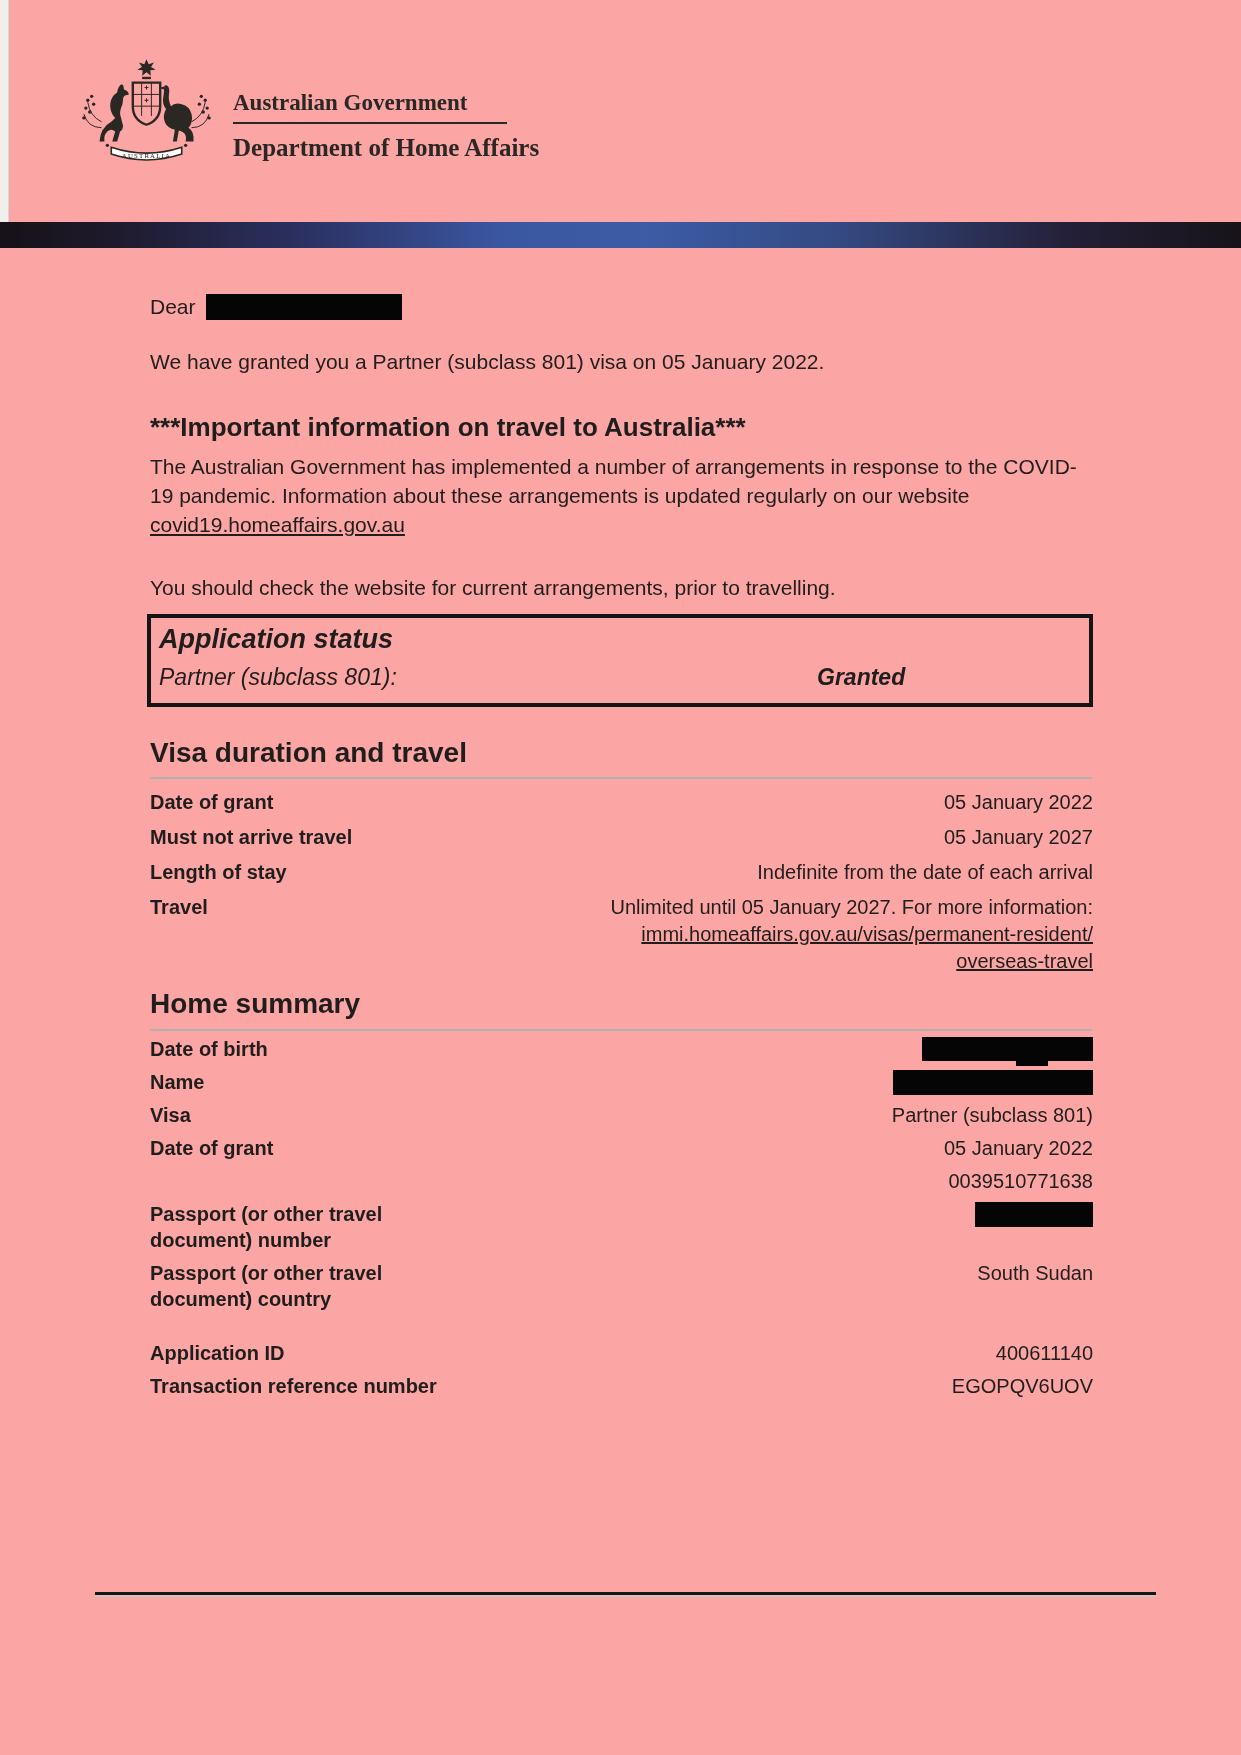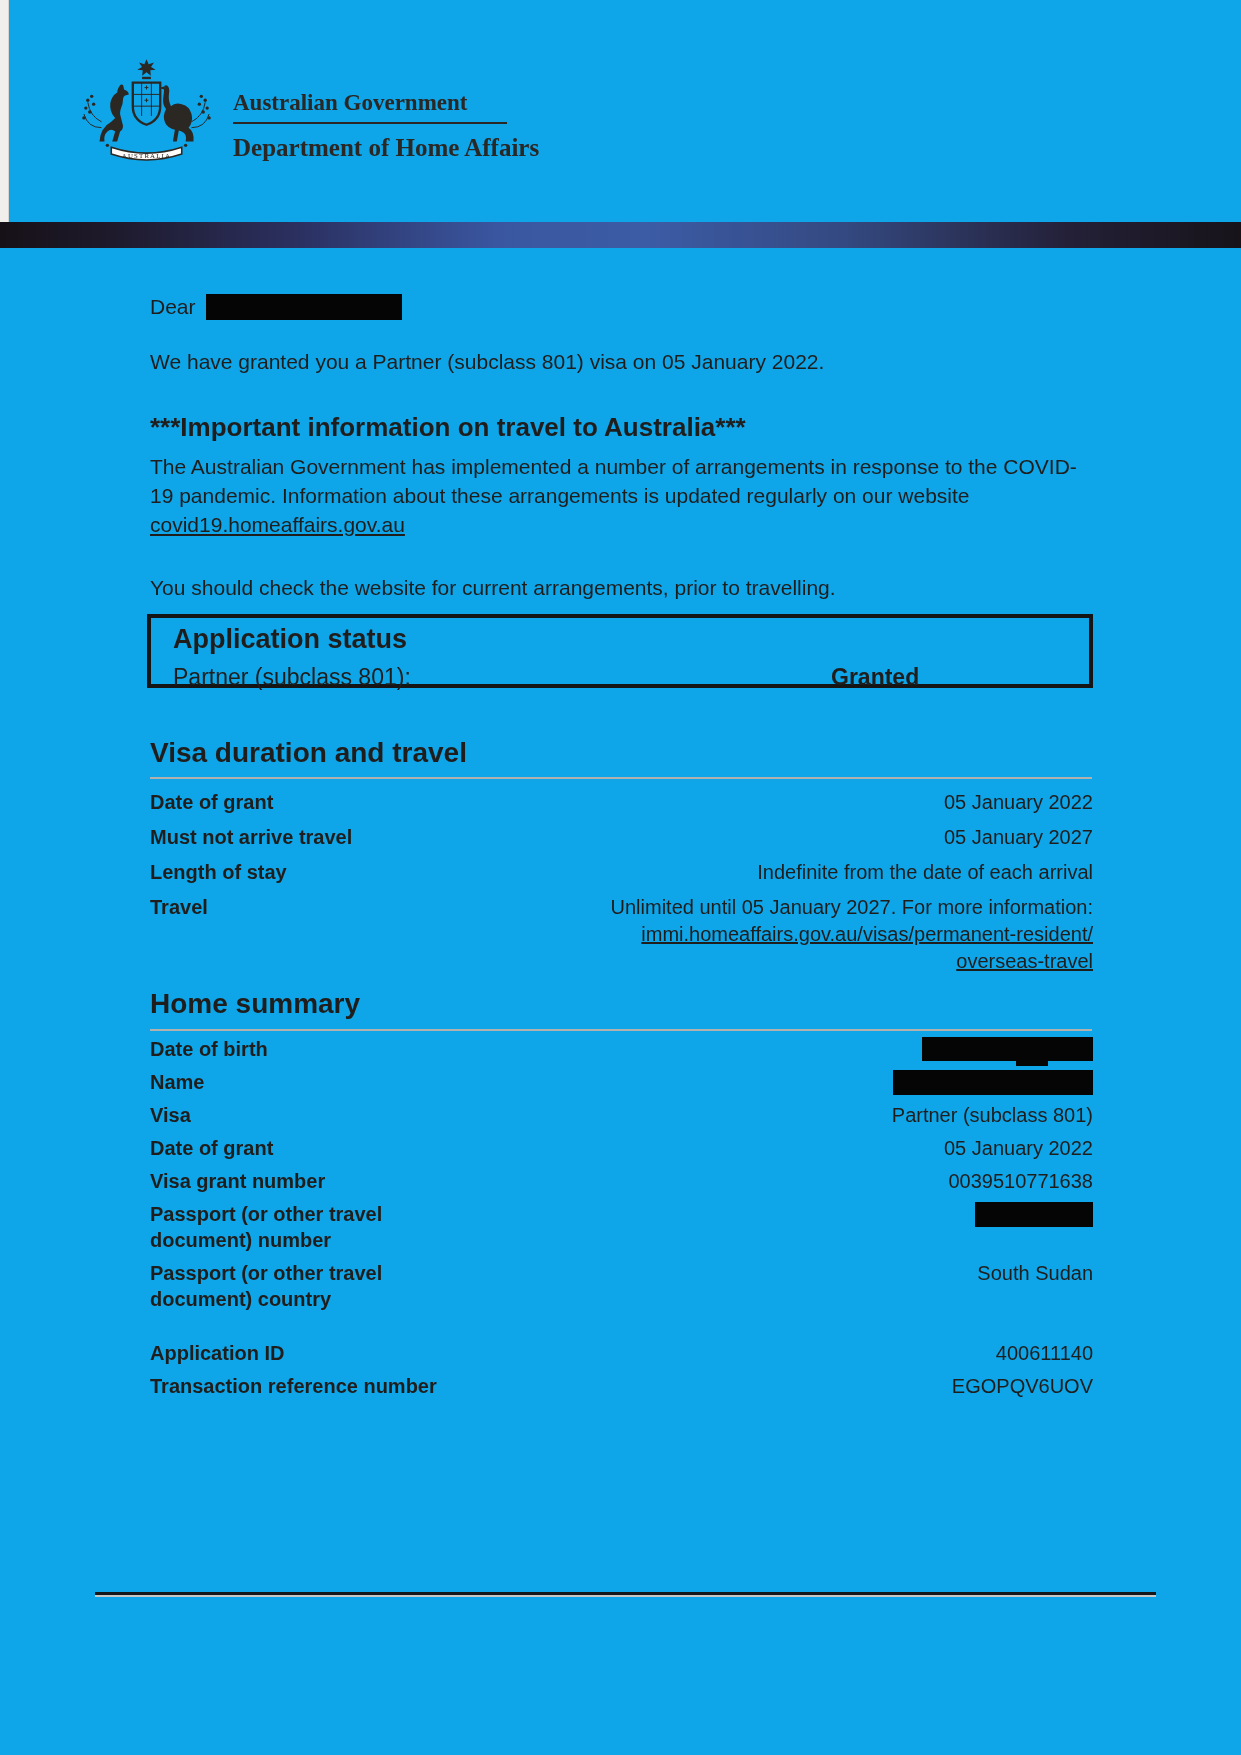--- a/index.html
+++ b/index.html
@@ -1,18 +1,18 @@
 <!DOCTYPE html>
 <html><head>
 <meta charset="utf-8">
 <style>
   html,body{margin:0;padding:0;background:#fbfaf8;}
   .page{
     position:relative;width:1241px;height:1755px;margin:0 auto;
-    background:#0ea5e9;color:#201e1c;
+    background:#fca5a5;color:#201e1c;
     font-family:"Liberation Sans","DejaVu Sans",sans-serif;
     overflow:hidden;
   }
   .abs{position:absolute;}
   
   .left-strip{left:0;top:0;width:8px;height:222px;background:#f1efeb;border-right:1px solid #d8d5d0;}
   .arms{left:78px;top:56px;width:137px;height:114px;}
   .gov-name{left:233px;top:90px;font-family:"Liberation Serif","DejaVu Serif",serif;font-weight:bold;font-size:23px;color:#2a2724;}
   .gov-line{left:233px;top:122px;width:274px;height:2px;background:#2a2724;}
   .dept-name{left:233px;top:134px;font-family:"Liberation Serif","DejaVu Serif",serif;font-weight:bold;font-size:25px;color:#2a2724;}
@@ -22,21 +22,21 @@
   .body-text{font-size:21px;line-height:29px;}
   .salutation{left:150px;top:292px;}
   .redact{display:inline-block;background:#050505;vertical-align:-6px;}
   .redact-dear{width:196px;height:26px;margin-left:10px;}
   .intro{left:150px;top:347px;}
   .imp-heading{left:150px;top:400px;font-size:26px;font-weight:bold;margin-top:12px;}
   .covid-para{left:150px;top:452px;width:940px;}
   .check-line{left:150px;top:573px;}
   a.doc-link{color:#201e1c;text-decoration:underline;}
   
-  .status-box{left:147px;top:614px;width:946px;height:74px;border:4px solid #151515;box-sizing:border-box;padding:4px 0 0 22px;}
+  .status-box{left:147px;top:614px;width:946px;height:93px;border:4px solid #151515;box-sizing:border-box;padding:4px 0 0 8px;font-style:italic;}
   .status-title{font-size:27px;font-weight:bold;line-height:34px;}
   .status-row{position:relative;font-size:23px;line-height:30px;margin-top:6px;}
   .status-granted{position:absolute;left:658px;top:0;font-weight:bold;}
   
   .sec-title{font-size:28px;font-weight:bold;}
   .s1-title{left:150px;top:737px;}
   .rule1{left:150px;top:777px;width:942px;height:2px;background:#b3b1ad;}
   .s2-title{left:150px;top:988px;}
   .rule2{left:150px;top:1029px;width:942px;height:2px;background:#b3b1ad;}
   
@@ -166,21 +166,20 @@
     </div>
     <div class="kv-row">
       <div class="kv-label">Visa</div>
       <div class="kv-value">Partner (subclass 801)</div>
     </div>
     <div class="kv-row">
       <div class="kv-label">Date of grant</div>
       <div class="kv-value">05 January 2022</div>
     </div>
     <div class="kv-row">
-      <div class="kv-label">Visa grant number</div>
       <div class="kv-value">0039510771638</div>
     </div>
     <div class="kv-row">
       <div class="kv-label">Passport (or other travel document) number</div>
       <div class="kv-value"><span class="redact redact-passport"></span></div>
     </div>
     <div class="kv-row">
       <div class="kv-label">Passport (or other travel document) country</div>
       <div class="kv-value">South Sudan</div>
     </div>

